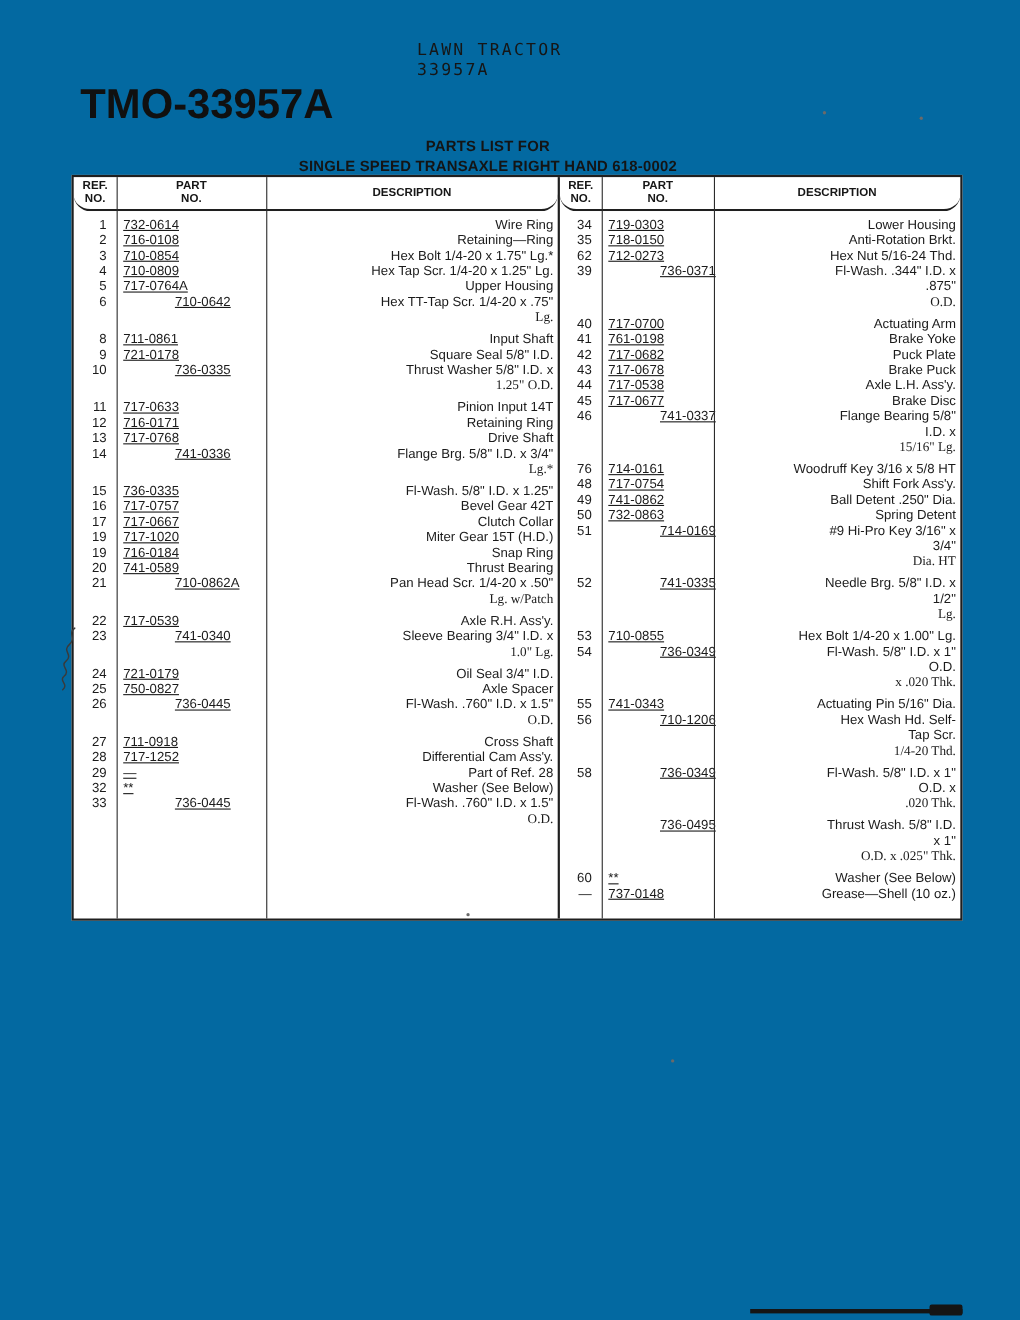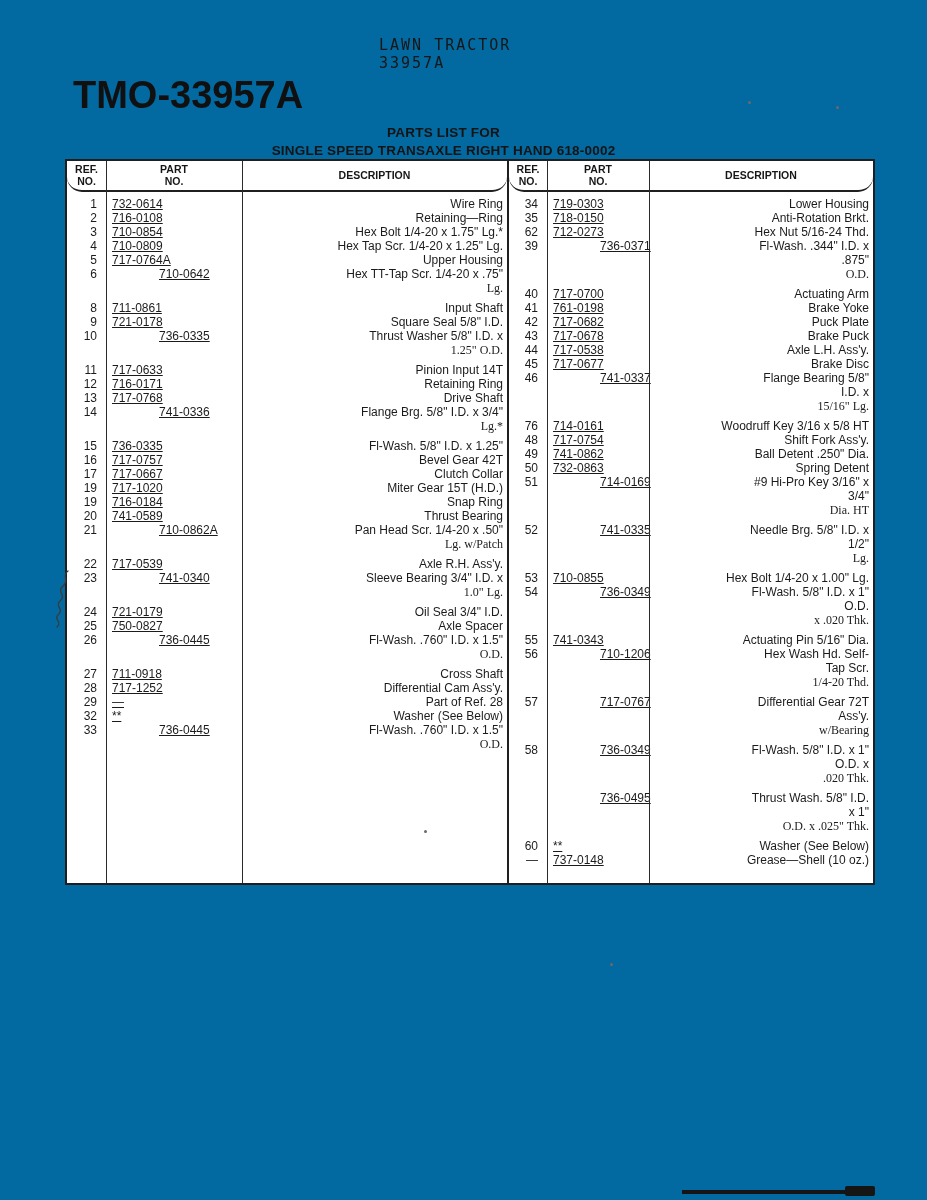--- a/index.html
+++ b/index.html
@@ -530,28 +530,20 @@
 
   <div class="row multi">
     <div class="cell ref">56</div>
     <div class="cell part">710-1206</div>
     <div class="cell desc">
               <div class="line">Hex Wash Hd. Self-Tap Scr.</div>
               <div class="line cont">1/4-20 Thd.</div>
             </div>
   </div>
 
-  <div class="row multi">
-    <div class="cell ref">57</div>
-    <div class="cell part">717-0767</div>
-    <div class="cell desc">
-              <div class="line">Differential Gear 72T Ass'y.</div>
-              <div class="line cont">w/Bearing</div>
-            </div>
-  </div>
 
   <div class="row multi">
     <div class="cell ref">58</div>
     <div class="cell part">736-0349</div>
     <div class="cell desc">
               <div class="line">Fl-Wash. 5/8" I.D. x 1" O.D. x</div>
               <div class="line cont">.020 Thk.</div>
             </div>
   </div>
 

